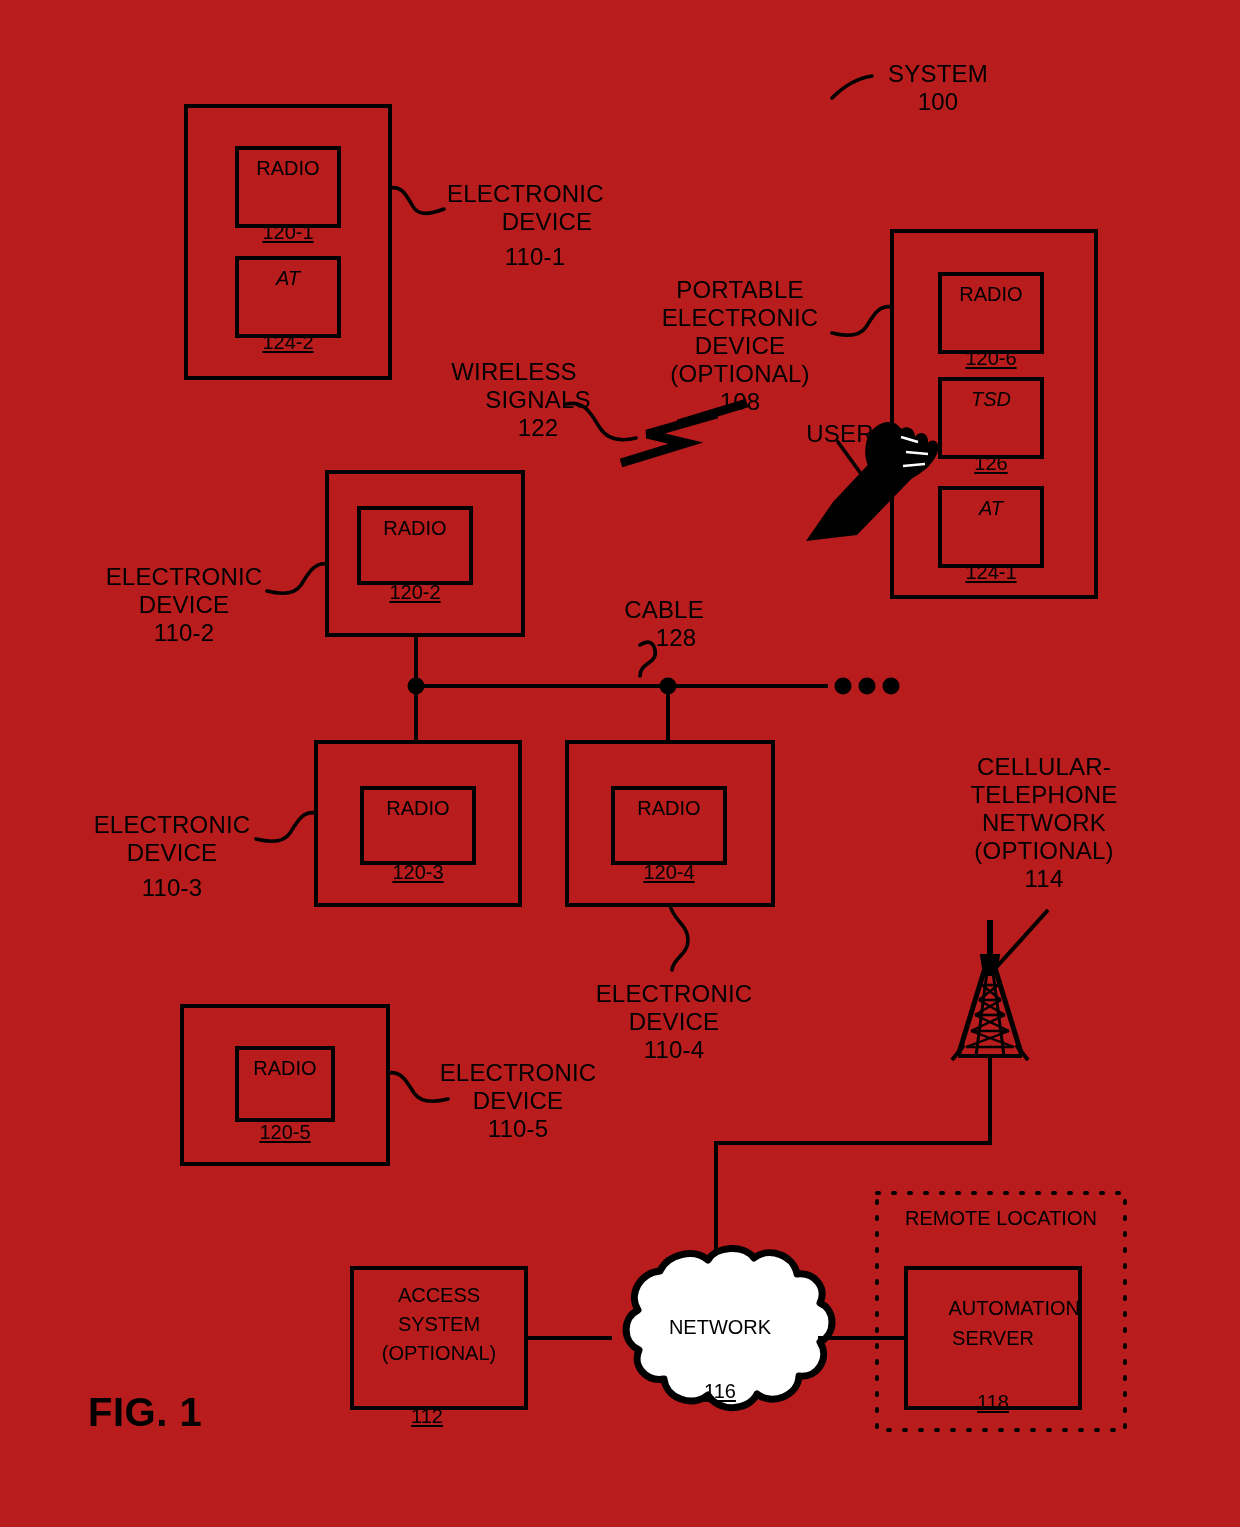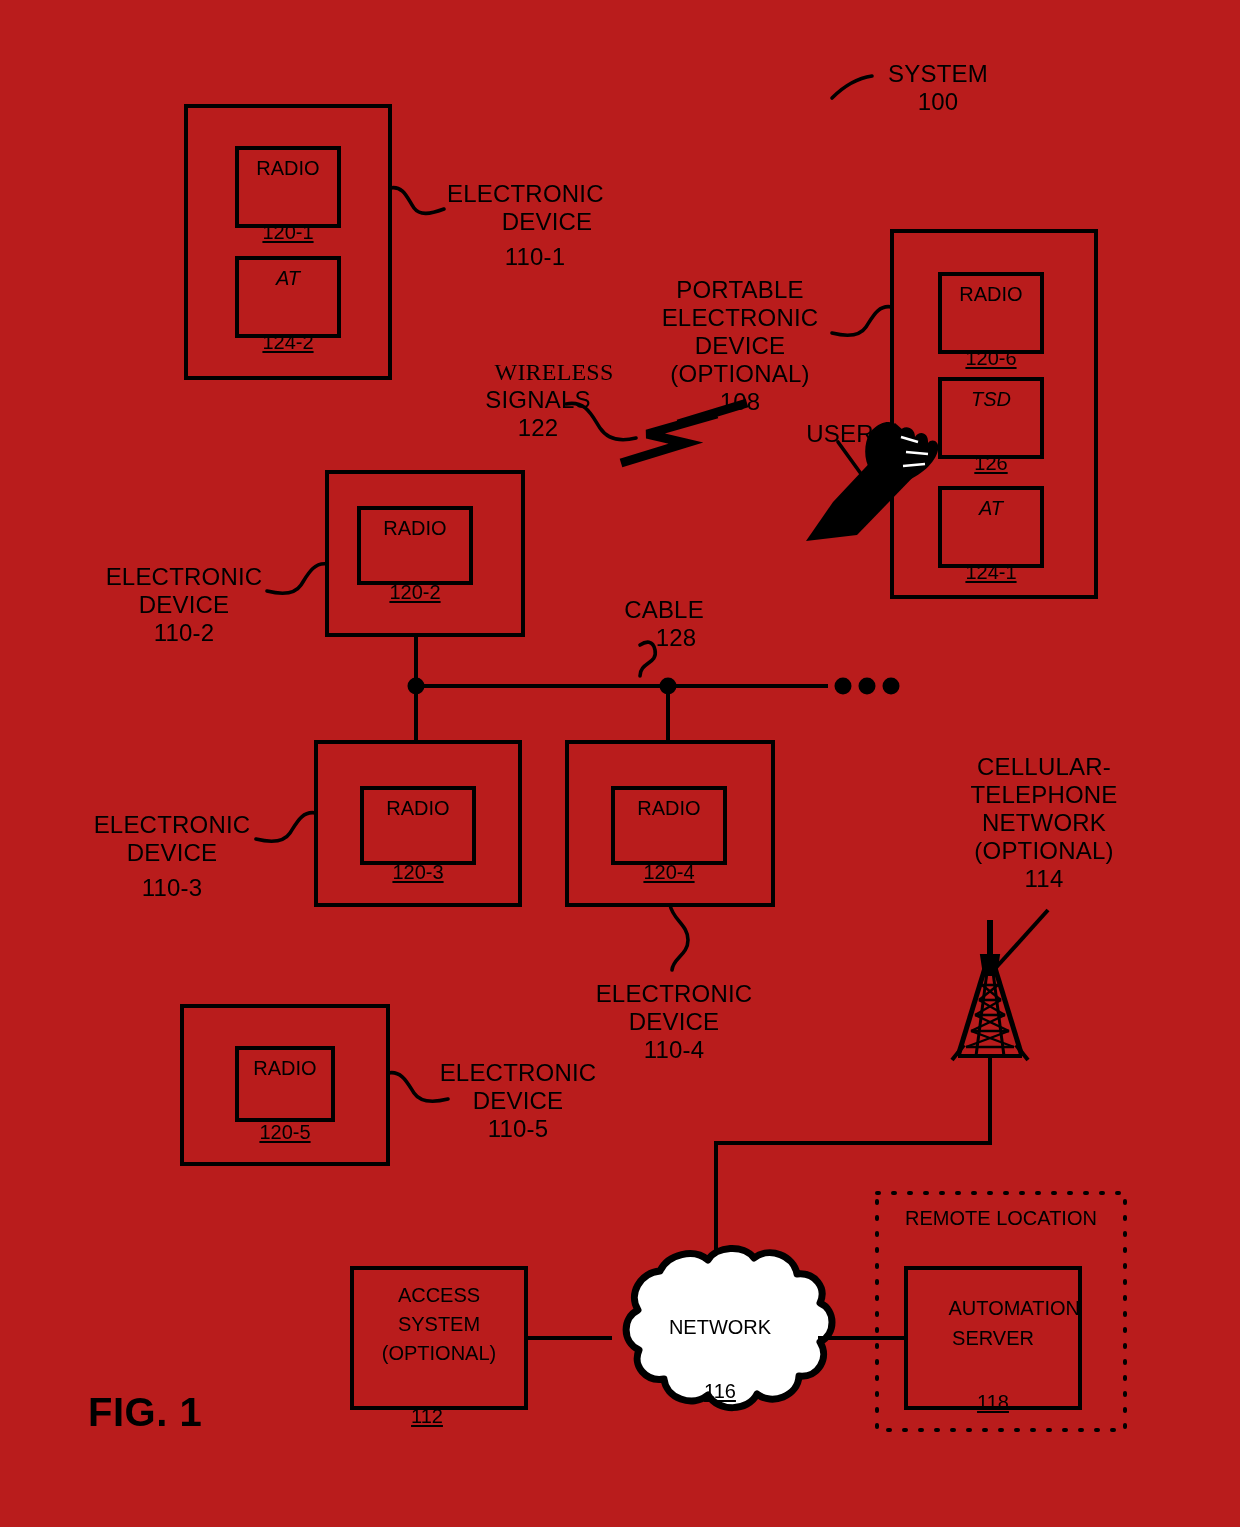--- a/index.html
+++ b/index.html
@@ -207,21 +207,21 @@
 
   <div class="boxlbl" style="left:940px; top:282px; width:102px;">RADIO</div>
   <div class="boxlbl und" style="left:940px; top:312px; width:102px;">120-6</div>
   <div class="boxlbl ital" style="left:940px; top:387px; width:102px;">TSD</div>
   <div class="boxlbl und" style="left:940px; top:417px; width:102px;">126</div>
   <div class="boxlbl ital" style="left:940px; top:496px; width:102px;">AT</div>
   <div class="boxlbl und" style="left:940px; top:526px; width:102px;">124-1</div>
 
   <div class="lbl" style="left:785px; top:420px; width:110px;">USER</div>
 
-  <div class="lbl" style="left:464px; top:358px; width:180px;font-family:Liberation Serif, serif;">WIRELESS</div>
+  <div class="lbl" style="left:424px; top:358px; width:180px;">WIRELESS</div>
   <div class="lbl" style="left:448px; top:386px; width:180px;">SIGNALS</div>
   <div class="lbl" style="left:448px; top:414px; width:180px;">122</div>
 
   <div class="boxlbl" style="left:359px; top:516px; width:112px;">RADIO</div>
   <div class="boxlbl und" style="left:359px; top:546px; width:112px;">120-2</div>
   <div class="lbl" style="left:100px; top:563px; width:168px;">ELECTRONIC</div>
   <div class="lbl" style="left:100px; top:591px; width:168px;">DEVICE</div>
   <div class="lbl" style="left:100px; top:619px; width:168px;">110-2</div>
 
   <div class="lbl" style="left:604px; top:596px; width:120px;">CABLE</div>

